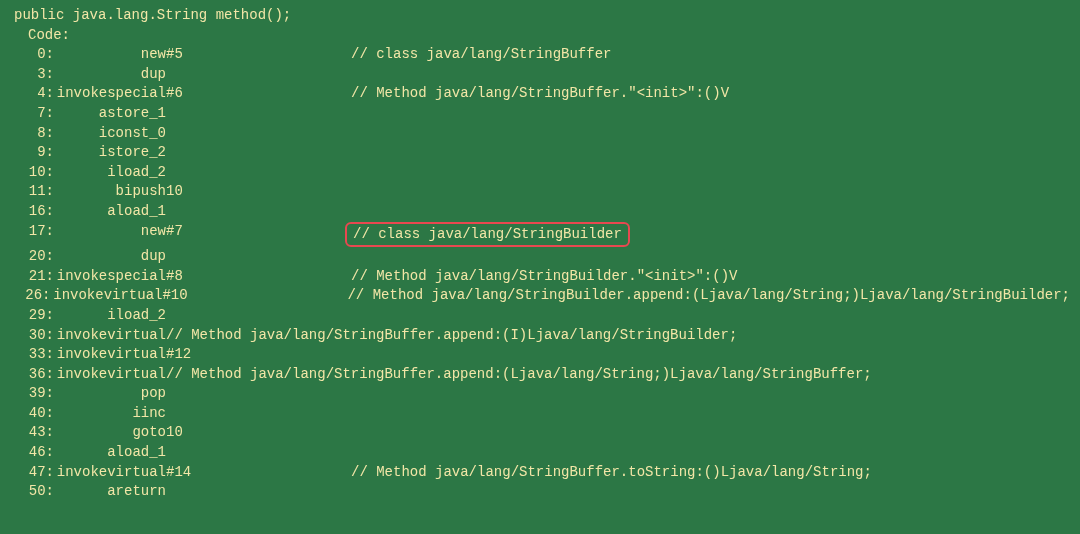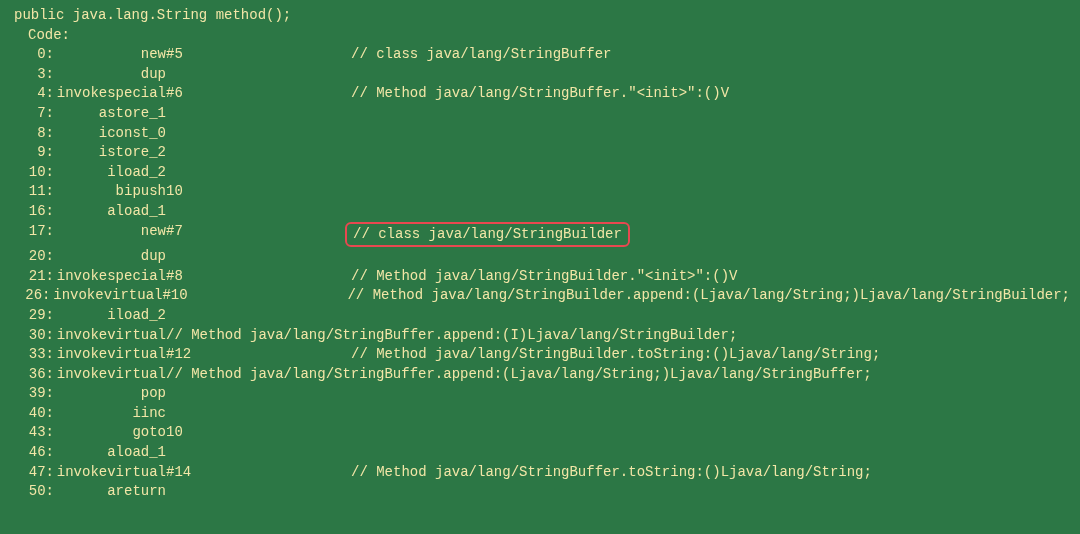--- a/index.html
+++ b/index.html
@@ -61,21 +61,21 @@
     <div class="bytecode-line"><span class="offset">9:</span> <span class="opcode">istore_2</span><span class="operand"></span></div>
     <div class="bytecode-line"><span class="offset">10:</span> <span class="opcode">iload_2</span><span class="operand"></span></div>
     <div class="bytecode-line"><span class="offset">11:</span> <span class="opcode">bipush</span><span class="operand">10</span></div>
     <div class="bytecode-line"><span class="offset">16:</span> <span class="opcode">aload_1</span><span class="operand"></span></div>
     <div class="bytecode-line"><span class="offset">17:</span> <span class="opcode">new</span><span class="operand">#7</span><span class="highlight-box"><span class="comment">// class java/lang/StringBuilder</span></span></div>
     <div class="bytecode-line"><span class="offset">20:</span> <span class="opcode">dup</span><span class="operand"></span></div>
     <div class="bytecode-line"><span class="offset">21:</span> <span class="opcode">invokespecial</span><span class="operand">#8</span><span class="comment">// Method java/lang/StringBuilder."&lt;init&gt;":()V</span></div>
     <div class="bytecode-line"><span class="offset">26:</span> <span class="opcode">invokevirtual</span><span class="operand">#10</span><span class="comment">// Method java/lang/StringBuilder.append:(Ljava/lang/String;)Ljava/lang/StringBuilder;</span></div>
     <div class="bytecode-line"><span class="offset">29:</span> <span class="opcode">iload_2</span><span class="operand"></span></div>
     <div class="bytecode-line"><span class="offset">30:</span> <span class="opcode">invokevirtual</span><span class="comment">// Method java/lang/StringBuffer.append:(I)Ljava/lang/StringBuilder;</span></div>
-    <div class="bytecode-line"><span class="offset">33:</span> <span class="opcode">invokevirtual</span><span class="operand">#12</span><span class="comment">// Method java/lang/StringBuilder.toString:()Ljava/lang/String;</span></div>
+    <div class="bytecode-line"><span class="offset">33:</span> <span class="opcode">invokevirtual</span><span class="operand">#12</span></div>
     <div class="bytecode-line"><span class="offset">36:</span> <span class="opcode">invokevirtual</span><span class="comment">// Method java/lang/StringBuffer.append:(Ljava/lang/String;)Ljava/lang/StringBuffer;</span></div>
     <div class="bytecode-line"><span class="offset">39:</span> <span class="opcode">pop</span><span class="operand"></span></div>
     <div class="bytecode-line"><span class="offset">40:</span> <span class="opcode">iinc</span></div>
     <div class="bytecode-line"><span class="offset">43:</span> <span class="opcode">goto</span><span class="operand">10</span></div>
     <div class="bytecode-line"><span class="offset">46:</span> <span class="opcode">aload_1</span><span class="operand"></span></div>
     <div class="bytecode-line"><span class="offset">47:</span> <span class="opcode">invokevirtual</span><span class="operand">#14</span><span class="comment">// Method java/lang/StringBuffer.toString:()Ljava/lang/String;</span></div>
     <div class="bytecode-line"><span class="offset">50:</span> <span class="opcode">areturn</span><span class="operand"></span></div>
   </div>
 
 </body></html>

